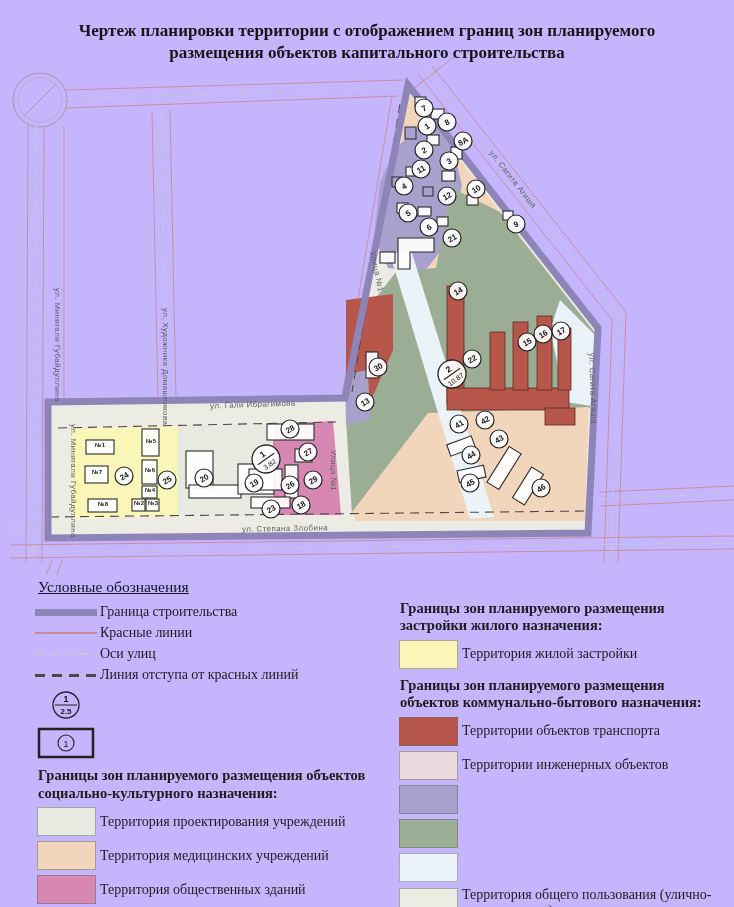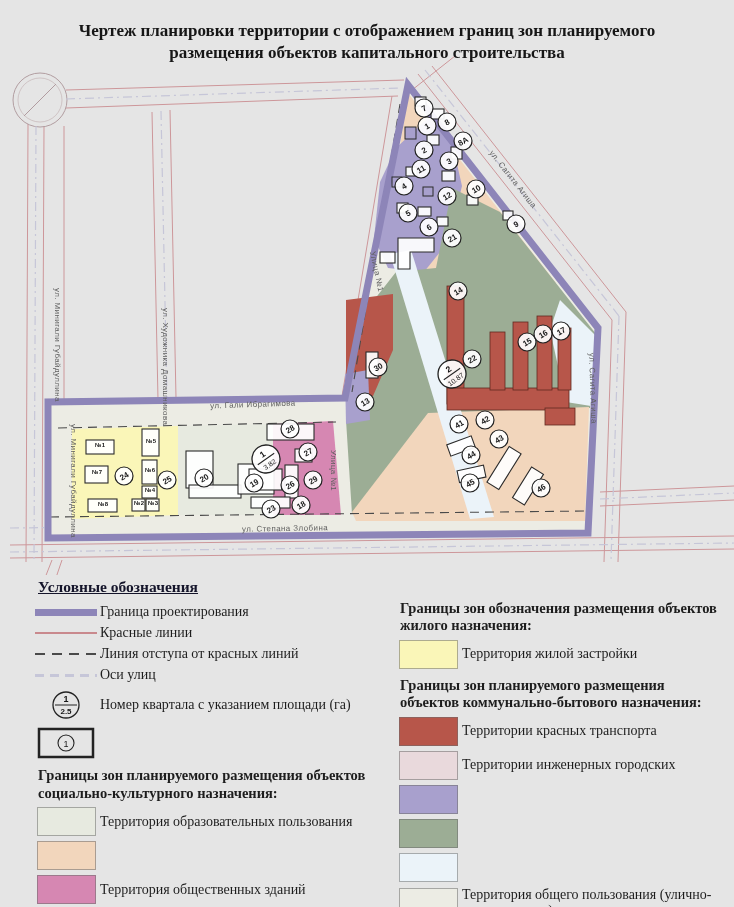--- a/index.html
+++ b/index.html
@@ -1,29 +1,29 @@
 <!DOCTYPE html>
 <html><head>
 <meta charset="utf-8">
 <style>
   html,body{margin:0;padding:0;}
-  .page{position:relative;width:734px;height:907px;background:#e5e5e5;overflow:hidden;
+  .page{position:relative;width:734px;height:907px;background:#c4b5fd;overflow:hidden;
         font-family:"Liberation Serif","DejaVu Serif",serif;}
   .title{position:absolute;top:20px;left:0;width:100%;text-align:center;z-index:5;
          font-weight:bold;font-size:17px;line-height:1.3;color:#161616;}
   #map-svg{position:absolute;top:0;left:0;}
   .street-label{font-family:"Liberation Sans","DejaVu Sans",sans-serif;font-size:8px;fill:#5f5f5f;letter-spacing:.4px;}
   .marker-text{font-family:"Liberation Sans","DejaVu Sans",sans-serif;font-size:8px;font-weight:bold;fill:#161616;text-anchor:middle;}
   .quarter-num{font-family:"Liberation Sans","DejaVu Sans",sans-serif;font-size:8.5px;font-weight:bold;fill:#161616;text-anchor:middle;}
   .quarter-area{font-family:"Liberation Sans","DejaVu Sans",sans-serif;font-size:7px;fill:#161616;text-anchor:middle;}
   .house-text{font-family:"Liberation Sans","DejaVu Sans",sans-serif;font-size:6px;font-weight:bold;fill:#161616;text-anchor:middle;}
   .legend{position:absolute;left:32px;top:578px;width:694px;display:flex;z-index:4;}
   .col-left{width:362px;}
   .col-right{width:332px;margin-top:14px;margin-left:0;}
-  .lg-header{font-size:15.5px;font-weight:bold;text-decoration:underline;color:#14142a;margin:0 0 8px 6px;}
+  .lg-header{font-size:15.5px;font-weight:normal;text-decoration:underline;color:#14142a;margin:0 0 8px 6px;}
   .lg-group-header{font-size:14.5px;font-weight:bold;color:#1d1d1d;line-height:1.2;margin:8px 0 4px 6px;}
   .lg-row{display:flex;align-items:center;margin:5px 0;}
   .lg-sym{flex:0 0 68px;display:flex;justify-content:center;align-items:center;}
   .lg-lab{font-size:14px;color:#1d1d1d;line-height:1.15;}
 </style>
 </head>
 <body>
 
 <div class="page">
 
@@ -329,99 +329,99 @@
       </g>
   </svg>
 
   <div class="legend">
     <div class="col-left" id="legend-left">
       <div class="lg-header">Условные обозначения</div>
     <div class="lg-row">
           <div class="lg-sym">
             <div style="width:62px;height:7px;background:#8d85b8"></div>
           </div>
-          <div class="lg-lab">Граница проектирования</div>
+          <div class="lg-lab">Граница строительства</div>
         </div>
         <div class="lg-row">
           <div class="lg-sym">
             <div style="width:62px;height:2px;background:#c9898d"></div>
           </div>
           <div class="lg-lab">Красные линии</div>
         </div>
         <div class="lg-row">
           <div class="lg-sym">
+            <div style="width:62px;height:2.5px;background:repeating-linear-gradient(90deg,#c6c6d8 0 9px,transparent 9px 15px)"></div>
+          </div>
+          <div class="lg-lab">Оси улиц</div>
+        </div>
+        <div class="lg-row">
+          <div class="lg-sym">
             <div style="width:62px;height:2.5px;background:repeating-linear-gradient(90deg,#4a4a4a 0 10px,transparent 10px 17px)"></div>
           </div>
           <div class="lg-lab">Линия отступа от красных линий</div>
-        </div>
-        <div class="lg-row">
-          <div class="lg-sym">
-            <div style="width:62px;height:2.5px;background:repeating-linear-gradient(90deg,#c6c6d8 0 9px,transparent 9px 15px)"></div>
-          </div>
-          <div class="lg-lab">Оси улиц</div>
         </div>
         <div class="lg-row">
           <div class="lg-sym">
             <svg width="34" height="34" viewBox="0 0 34 34">
               <circle cx="17" cy="17" r="13" fill="none" stroke="#222" stroke-width="1.3"></circle>
               <line x1="6" y1="17" x2="28" y2="17" stroke="#222" stroke-width="1"></line>
               <text x="17" y="14" text-anchor="middle" font-size="9" font-weight="bold" font-family="Liberation Sans, sans-serif" fill="#161616">1</text>
               <text x="17" y="26" text-anchor="middle" font-size="8" font-weight="bold" font-family="Liberation Sans, sans-serif" fill="#161616">2.5</text>
             </svg>
           </div>
-          <div class="lg-lab">Номер квартала с указанием площади (га)</div>
         </div>
         <div class="lg-row">
           <div class="lg-sym">
             <svg width="58" height="32" viewBox="0 0 58 32">
               <rect x="2" y="2" width="54" height="28" fill="none" stroke="#222" stroke-width="2.5"></rect>
               <circle cx="29" cy="16" r="8" fill="none" stroke="#222" stroke-width="1.1"></circle>
               <text x="29" y="19.5" text-anchor="middle" font-size="9" font-family="Liberation Sans, sans-serif" fill="#161616">1</text>
             </svg>
           </div>
         </div>
         <div class="lg-group-header">Границы зон планируемого размещения объектов социально-культурного назначения:</div>
         <div class="lg-row">
           <div class="lg-sym">
             <div style="width:57px;height:27px;background:#e7eae0;border:1px solid rgba(110,110,110,.55)"></div>
           </div>
-          <div class="lg-lab">Территория образовательных пользования</div>
+          <div class="lg-lab">Территория проектирования учреждений</div>
         </div>
         <div class="lg-row">
           <div class="lg-sym">
             <div style="width:57px;height:27px;background:#f2d6bc;border:1px solid rgba(110,110,110,.55)"></div>
           </div>
+          <div class="lg-lab">Территория медицинских учреждений</div>
         </div>
         <div class="lg-row">
           <div class="lg-sym">
             <div style="width:57px;height:27px;background:#d687b2;border:1px solid rgba(110,110,110,.55)"></div>
           </div>
           <div class="lg-lab">Территория общественных зданий</div>
         </div>
       </div>
     <div class="col-right" id="legend-right">
-        <div class="lg-group-header">Границы зон обозначения размещения объектов жилого назначения:</div>
+        <div class="lg-group-header">Границы зон планируемого размещения застройки жилого назначения:</div>
         <div class="lg-row">
           <div class="lg-sym">
             <div style="width:57px;height:27px;background:#faf6b8;border:1px solid rgba(110,110,110,.55)"></div>
           </div>
           <div class="lg-lab">Территория  жилой застройки</div>
         </div>
         <div class="lg-group-header">Границы зон планируемого размещения объектов коммунально-бытового назначения:</div>
         <div class="lg-row">
           <div class="lg-sym">
             <div style="width:57px;height:27px;background:#b7564a;border:1px solid rgba(110,110,110,.55)"></div>
           </div>
-          <div class="lg-lab">Территории красных транспорта</div>
+          <div class="lg-lab">Территории объектов транспорта</div>
         </div>
         <div class="lg-row">
           <div class="lg-sym">
             <div style="width:57px;height:27px;background:#e9d9dc;border:1px solid rgba(110,110,110,.55)"></div>
           </div>
-          <div class="lg-lab">Территории инженерных городских</div>
+          <div class="lg-lab">Территории инженерных объектов</div>
         </div>
         <div class="lg-row">
           <div class="lg-sym">
             <div style="width:57px;height:27px;background:#a8a0cd;border:1px solid rgba(110,110,110,.55)"></div>
           </div>
         </div>
         <div class="lg-row">
           <div class="lg-sym">
             <div style="width:57px;height:27px;background:#9cad95;border:1px solid rgba(110,110,110,.55)"></div>
           </div>

